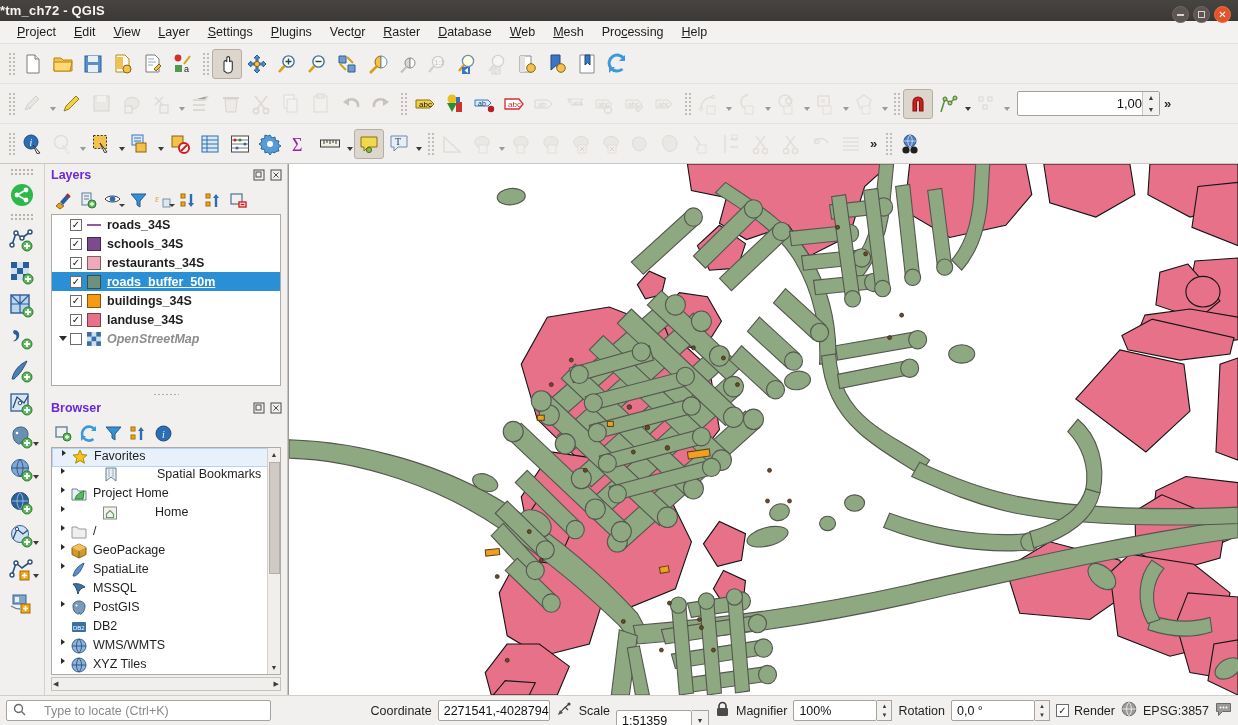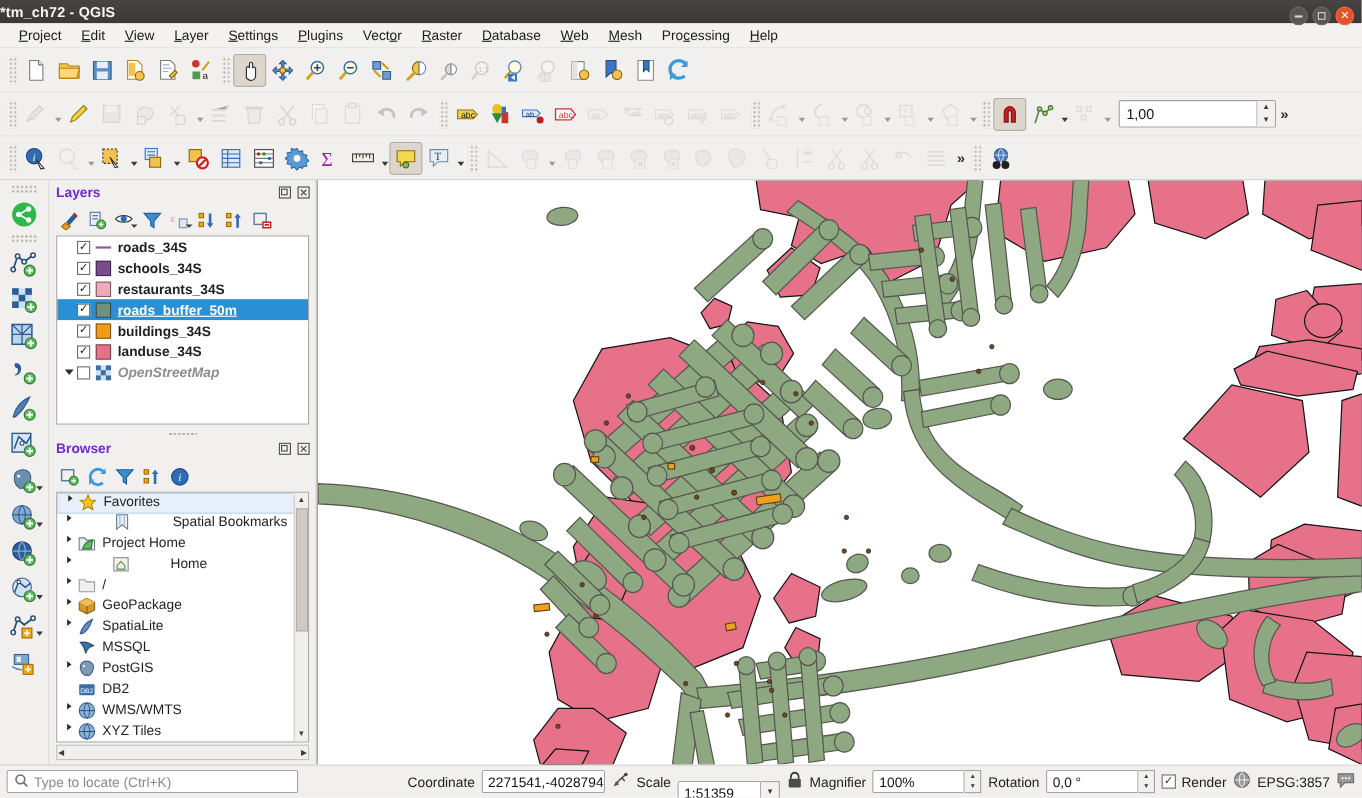--- a/index.html
+++ b/index.html
@@ -76,21 +76,21 @@
     display: flex; align-items: center; justify-content: center;
   }
   .caret::after {
     content: ""; border-left: 3.5px solid transparent; border-right: 3.5px solid transparent;
     border-top: 4px solid #3a3a3a; display: block; margin-top: 10px;
   }
   .caret.dim::after { border-top-color: #9a9a9a; }
   .spin {
     width: 143px; height: 25px; margin-left: 6px;
     border: 1px solid #a6a09a; background: #fff; border-radius: 2px;
-    display: flex; align-items: center; flex: none;
+    display: flex; align-items: center; flex: none; text-align: right;
   }
   .spin .val { flex: 1; padding-left: 6px; font-size: 13px; color: #111; }
   .spin .arrows { width: 17px; height: 100%; border-left: 1px solid #cac5c0;
     display: flex; flex-direction: column; background: #f3f1ef; }
   .spin .arrows span { flex: 1; display: flex; align-items: center; justify-content: center; font-size: 7px; color: #3a3a3a; }
   .dbl-caret { font-size: 13px; color: #2a2a2a; padding: 0 4px; font-weight: bold; flex: none; }
 
   
   .body { flex: 1; display: flex; min-height: 0; }
 
@@ -186,21 +186,21 @@
 
   
   .statusbar {
     height: 30px; flex: none; background: #f2f0ee;
     border-top: 1px solid #d2cdc7;
     display: flex; align-items: center; padding: 0 6px; gap: 6px;
   }
   .locator {
     width: 265px; height: 21px; flex: none; background: #fff;
     border: 1px solid #a9a39d; border-radius: 2px;
-    display: flex; align-items: center; padding: 0 6px; gap: 5px;
+    display: flex; align-items: center; padding: 0 6px; gap: 18px;
     color: #8a8a8a; font-size: 12.5px;
   }
   .sb-label { font-size: 12.5px; color: #1f1f1f; white-space: nowrap; }
   .sb-field {
     height: 21px; background: #fff; border: 1px solid #a9a39d; border-radius: 2px;
     display: flex; align-items: center; padding: 0 5px; font-size: 12.5px; color: #111;
   }
   .sb-combo { display: flex; align-items: center; margin-top: 20px; }
   .sb-combo .drop { width: 17px; height: 21px; border: 1px solid #a9a39d;
     border-left: none; background: #f3f1ef; display: flex; align-items: center;

